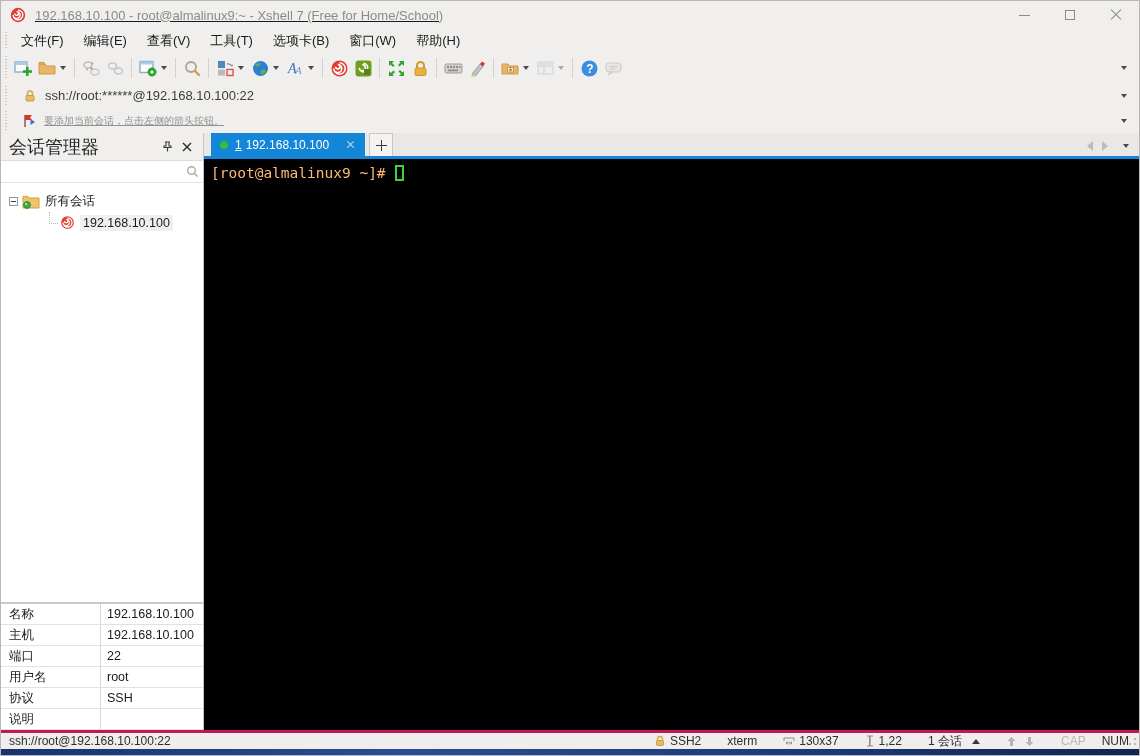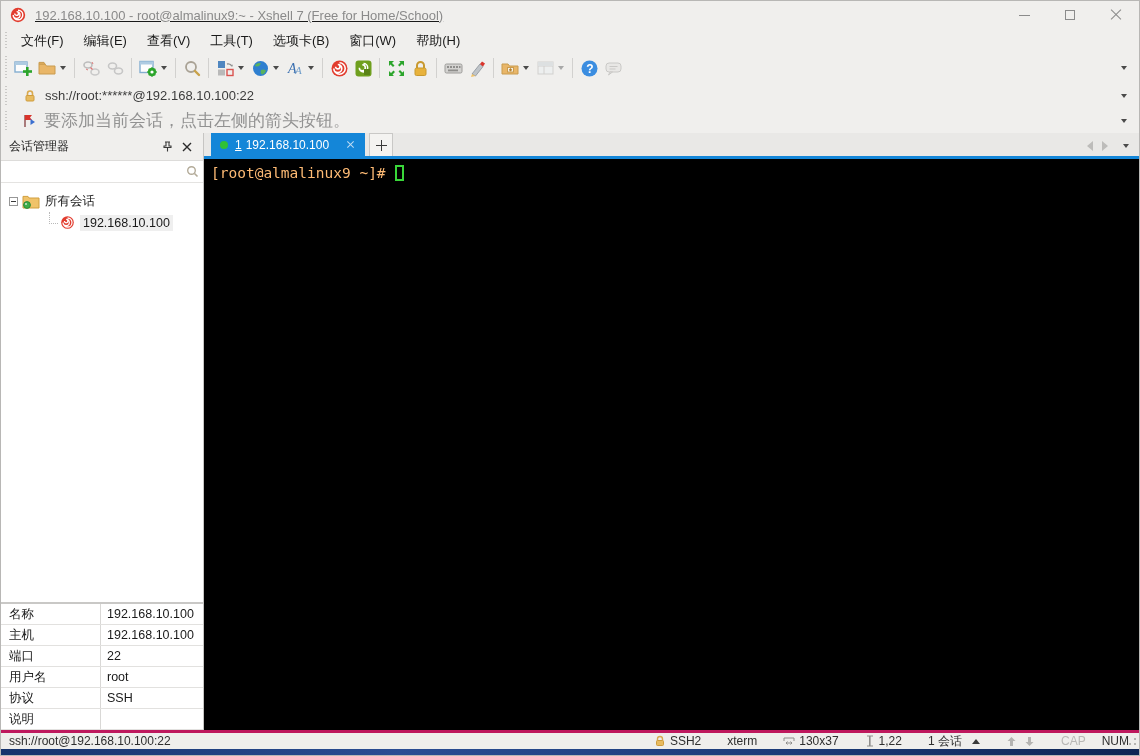--- a/index.html
+++ b/index.html
@@ -34,27 +34,27 @@
   .toolbar { height:30px; display:flex; align-items:center; padding-left:2px; flex:0 0 auto; position:relative; }
   .tbtn { width:24px; height:24px; display:flex; align-items:center; justify-content:center; border-radius:2px; }
   .tsep { width:1px; height:20px; background:#d2d1cf; margin:0 4px; }
   .caret { width:0; height:0; border-left:3.5px solid transparent; border-right:3.5px solid transparent; border-top:4px solid #4a4a4a; margin:0 4px 0 1px; }
   .caret.dim { border-top-color:#a8a8a8; }
   .bar-end-caret { position:absolute; right:8px; top:50%; transform:translateY(-50%); }
 
   .addressbar { height:25px; display:flex; align-items:center; padding-left:2px; flex:0 0 auto; position:relative; }
   .addressbar .addr-text { margin-left:8px; font-size:13px; color:#3c3c3c; }
   .infobar { height:25px; display:flex; align-items:center; padding-left:2px; flex:0 0 auto; position:relative; }
-  .infobar .info-text { margin-left:7px; font-size:17px; color:#929292; }
+  .infobar .info-text { margin-left:7px; font-size:10px; color:#929292;text-decoration:underline; }
 
   
   .main { flex:1 1 auto; display:flex; min-height:0; }
   .left-panel { width:203px; flex:0 0 auto; display:flex; flex-direction:column; background:#ffffff; border-right:1px solid #c6c5c3; }
   .panel-header { height:28px; background:#f0efed; display:flex; align-items:center; padding:0 6px 0 8px; border-bottom:1px solid #dddcda; flex:0 0 auto; }
-  .panel-title { font-size:12px; color:#222; flex:1 1 auto; }
+  .panel-title { font-size:18px; color:#222; flex:1 1 auto; }
   .panel-hbtn { width:20px; height:20px; display:flex; align-items:center; justify-content:center; }
   .search-row { height:22px; border-bottom:1px solid #e4e3e1; display:flex; align-items:center; padding:0 4px; flex:0 0 auto; background:#fff; }
   .search-input { flex:1 1 auto; border:none; outline:none; height:18px; font-size:12px; font-family:"Liberation Sans",sans-serif; }
   .tree { flex:1 1 auto; padding-top:8px; overflow:hidden; }
   .tree-row { height:21px; display:flex; align-items:center; font-size:12.5px; white-space:nowrap; }
   .tree-row .lbl { margin-left:5px; }
   .tree-row.selected .lbl { background:#efefef; padding:1px 3px; }
   .expander { width:9px; height:9px; border:1px solid #979797; background:#fff; position:relative; flex:0 0 auto; }
   .expander::after { content:""; position:absolute; left:1px; top:3px; width:5px; height:1px; background:#3a3a3a; }
   .dotline { border-left:1px dotted #b9b9b9; border-bottom:1px dotted #b9b9b9; width:9px; height:12px; margin-top:-10px; flex:0 0 auto; }

